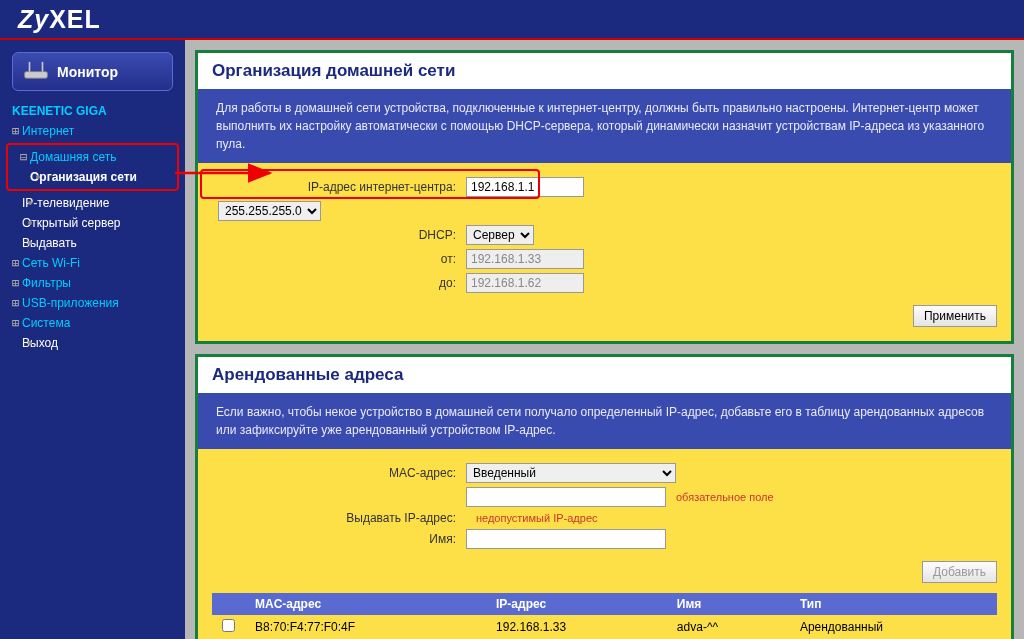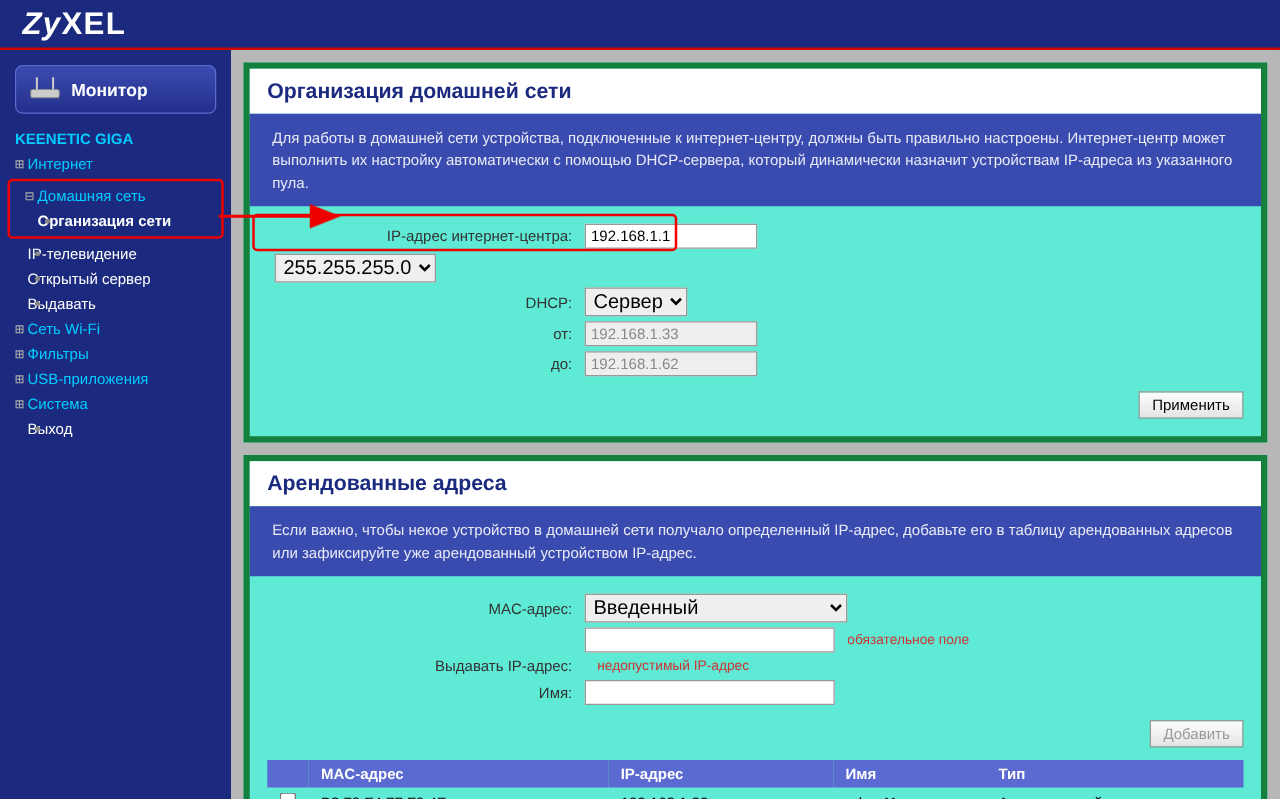--- a/index.html
+++ b/index.html
@@ -14,28 +14,28 @@
 .monitor-icon svg { width: 26px; height: 22px; }
 .nav { padding: 2px 0; }
 .nav-title { color: #0cf; font-weight: bold; padding: 3px 12px; font-size: 12px; }
 .nav-item, .nav-sub { display: flex; align-items: center; padding: 3px 12px; color: #0cf; cursor: pointer; font-size: 12px; }
 .nav-item .exp { width: 10px; display: inline-block; color: #aaa; font-family: monospace; }
 .nav-sub { padding-left: 22px; color: #fff; position: relative; }
 .nav-sub.active { color: #fff; font-weight: bold; }
 .nav-sub-bullet { position: absolute; left: 28px; top: 8px; width: 4px; height: 4px; border-radius: 50%; background: #888; }
 .red-box { border: 2px solid #e00; border-radius: 4px; }
 .content { flex: 1; background: #b7b7b7; padding: 10px; overflow-y: auto; }
-.panel { background: #5eead4; border: 5px solid #15803d; margin-bottom: 10px; padding-bottom: 10px; }
+.panel { background: #fde047; border: 3px solid #15803d; margin-bottom: 10px; padding-bottom: 10px; }
 .panel-title { background: #fff; color: #1b2a7e; font-size: 17px; font-weight: bold; padding: 8px 14px; }
 .panel-desc { background: #3a4bb0; color: #e8eaf5; padding: 10px 18px; line-height: 1.5; font-size: 12px; }
 .form { padding: 14px 20px 4px 20px; }
 .form-row { display: flex; align-items: center; margin-bottom: 4px; }
 .form-row label { width: 248px; text-align: right; padding-right: 10px; color: #333; font-size: 12px; }
-.form-row input[type=text] { width: 138px; padding: 2px 4px; font-size: 12px; border: 1px solid #999; }
-.form-row select { padding: 1px 2px; font-size: 16px; border: 1px solid #999; }
+.form-row input[type=text] { width: 118px; padding: 2px 4px; font-size: 12px; border: 1px solid #999; }
+.form-row select { padding: 1px 2px; font-size: 12px; border: 1px solid #999; }
 .form-row .chk-label { margin-left: 4px; }
 input[disabled] { background: #eee; color: #888; }
 .actions { display: flex; justify-content: flex-end; padding: 4px 14px; gap: 6px; }
 .btn { background: linear-gradient(#fdfdfd,#e4e4e4); border: 1px solid #999; padding: 3px 10px; font-size: 12px; cursor: pointer; }
 .btn[disabled] { color: #999; cursor: default; }
 .err { color: #c33; font-size: 11px; margin-left: 10px; }
 .table-wrap { padding: 6px 14px; }
 table { width: 100%; border-collapse: collapse; }
 thead tr { background: #5a6ad0; color: #fff; }
 th, td { text-align: left; padding: 4px 10px; font-size: 12px; }

